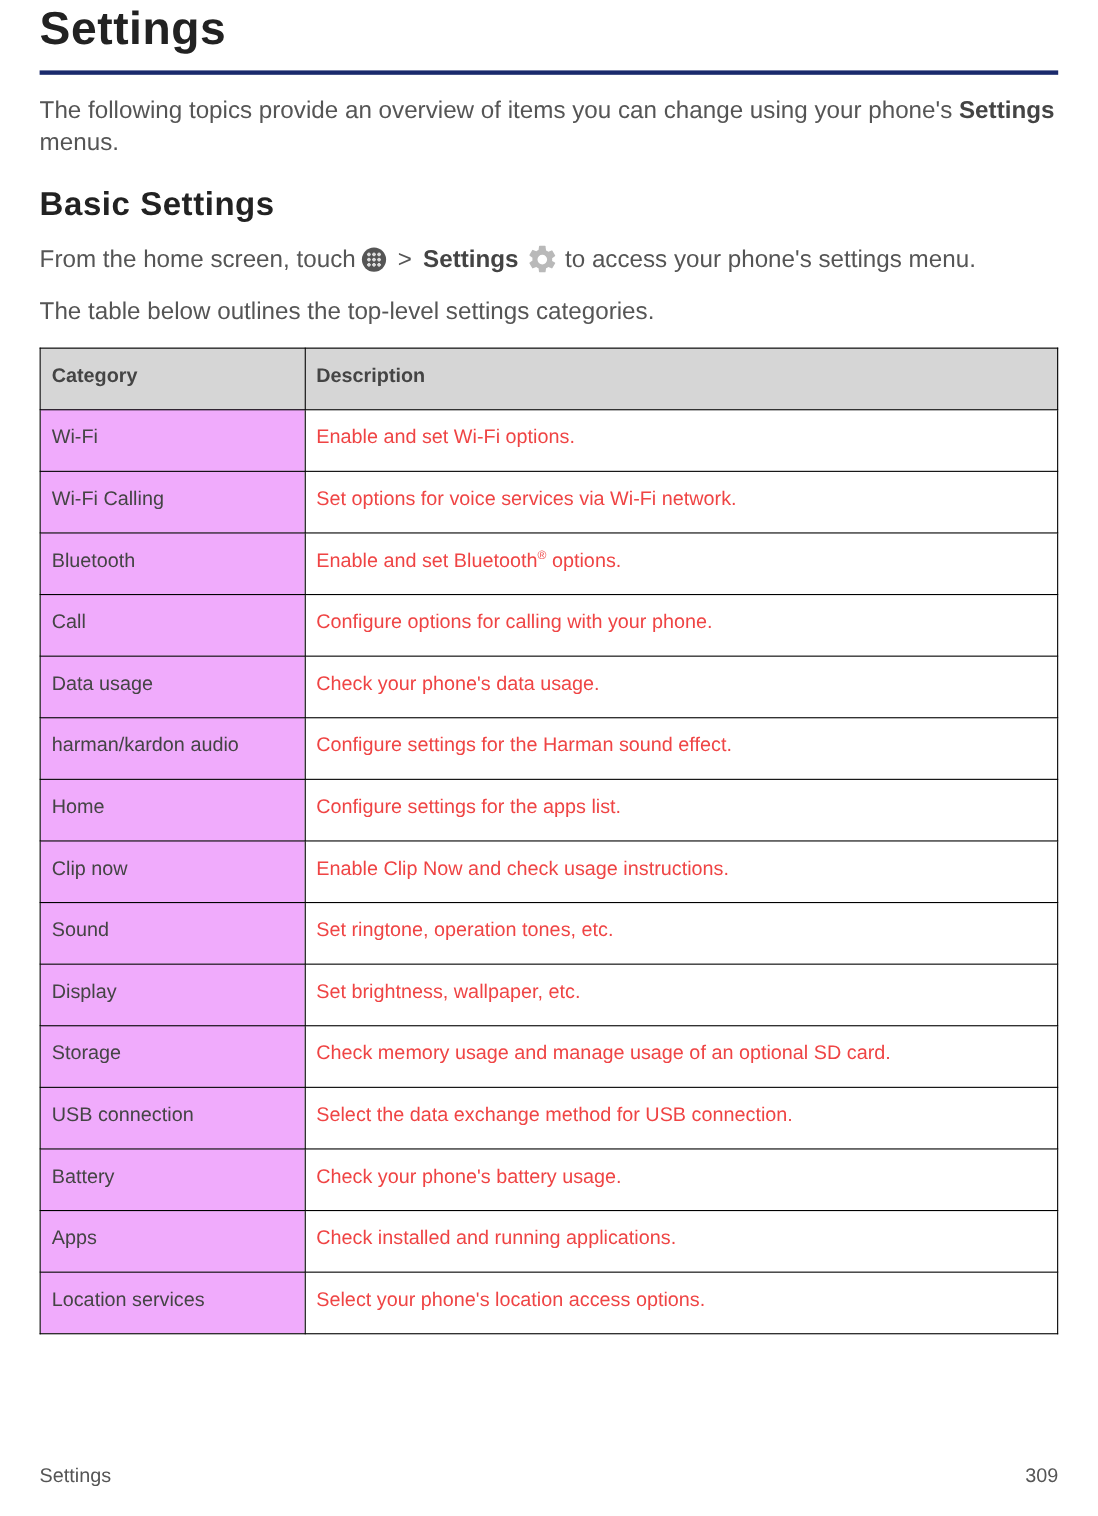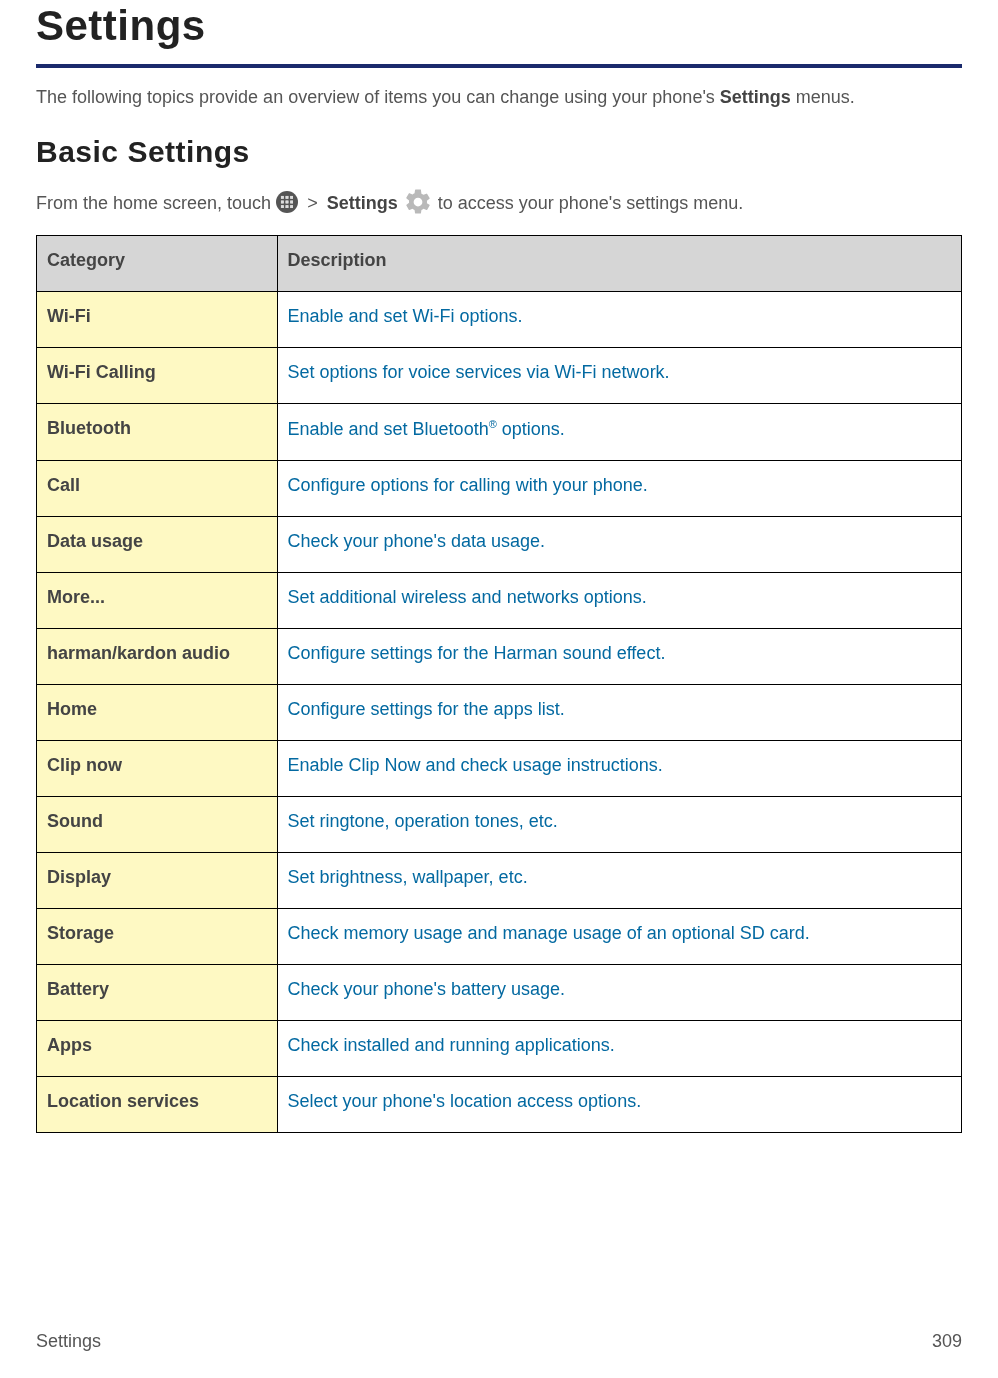--- a/index.html
+++ b/index.html
@@ -29,21 +29,21 @@
   }
   h1.sub-title {
     font-family: Verdana, Arial, sans-serif;
     font-size: 30px;
     font-weight: 900;
     color: #222222;
     margin: 26px 0 14px 0;
     letter-spacing: 0.5px;
   }
   p.body {
-    font-size: 18px;
+    font-size: 22px;
     line-height: 1.3;
     margin: 18px 0;
     color: #555555;
   }
   p.body .bold {
     font-weight: bold;
     color: #444444;
   }
   .apps-icon {
     display: inline-block;
@@ -83,29 +83,29 @@
     padding: 14px 10px 20px 10px;
     font-size: 18px;
     vertical-align: top;
   }
   table.settings-table th {
     background: #d6d6d6;
     font-weight: bold;
     color: #444444;
   }
   table.settings-table td.cat {
-    background: #fef9c3;
-    font-weight: bold;
+    background: #f0abfc;
+    font-weight: normal;
     color: #444444;
     width: 26%;
     margin-left: 12px;
   }
   table.settings-table td.desc {
     background: #ffffff;
-    color: #0369a1;
+    color: #ef4444;
   }
   sup { font-size: 11px; }
   .footer {
     position: absolute;
     bottom: 26px;
     left: 36px;
     right: 36px;
     display: flex;
     justify-content: space-between;
     font-size: 18px;
@@ -131,20 +131,21 @@
     <span class="gt">&gt;</span>
     <span class="bold">Settings</span>
     <span class="gear-icon">
       <svg viewBox="0 0 24 24">
           <path fill="#b9b9b9" d="M19.14,12.94a7.14,7.14,0,0,0,.05-.94,7.14,7.14,0,0,0-.05-.94l2.03-1.58a.5.5,0,0,0,.12-.64l-1.92-3.32a.5.5,0,0,0-.61-.22l-2.39.96a7.03,7.03,0,0,0-1.62-.94l-.36-2.54A.5.5,0,0,0,13.9,2h-3.8a.5.5,0,0,0-.49.42L9.25,4.96a7.03,7.03,0,0,0-1.62.94l-2.39-.96a.5.5,0,0,0-.61.22L2.71,8.48a.5.5,0,0,0,.12.64l2.03,1.58a7.14,7.14,0,0,0-.05.94,7.14,7.14,0,0,0,.05.94L2.83,14.16a.5.5,0,0,0-.12.64l1.92,3.32a.5.5,0,0,0,.61.22l2.39-.96a7.03,7.03,0,0,0,1.62.94l.36,2.54a.5.5,0,0,0,.49.42h3.8a.5.5,0,0,0,.49-.42l.36-2.54a7.03,7.03,0,0,0,1.62-.94l2.39.96a.5.5,0,0,0,.61-.22l1.92-3.32a.5.5,0,0,0-.12-.64ZM12,15.5A3.5,3.5,0,1,1,15.5,12,3.5,3.5,0,0,1,12,15.5Z"></path>
         </svg>
     </span>
     <span> to access your phone's settings menu.</span>
   </p>
 
+  <p class="body">The table below outlines the top-level settings categories.</p>
 
   <table class="settings-table">
     <thead>
       <tr>
         <th>Category</th>
         <th>Description</th>
       </tr>
     </thead>
     <tbody id="settings-tbody">
         <tr>
@@ -161,24 +162,20 @@
         </tr>
         <tr>
           <td class="cat">Call</td>
           <td class="desc">Configure options for calling with your phone.</td>
         </tr>
         <tr>
           <td class="cat">Data usage</td>
           <td class="desc">Check your phone's data usage.</td>
         </tr>
         <tr>
-          <td class="cat">More...</td>
-          <td class="desc">Set additional wireless and networks options.</td>
-        </tr>
-        <tr>
           <td class="cat">harman/kardon audio</td>
           <td class="desc">Configure settings for the Harman sound effect.</td>
         </tr>
         <tr>
           <td class="cat">Home</td>
           <td class="desc">Configure settings for the apps list.</td>
         </tr>
         <tr>
           <td class="cat">Clip now</td>
           <td class="desc">Enable Clip Now and check usage instructions.</td>
@@ -187,20 +184,24 @@
           <td class="cat">Sound</td>
           <td class="desc">Set ringtone, operation tones, etc.</td>
         </tr>
         <tr>
           <td class="cat">Display</td>
           <td class="desc">Set brightness, wallpaper, etc.</td>
         </tr>
         <tr>
           <td class="cat">Storage</td>
           <td class="desc">Check memory usage and manage usage of an optional SD card.</td>
+        </tr>
+        <tr>
+          <td class="cat">USB connection</td>
+          <td class="desc">Select the data exchange method for USB connection.</td>
         </tr>
         <tr>
           <td class="cat">Battery</td>
           <td class="desc">Check your phone's battery usage.</td>
         </tr>
         <tr>
           <td class="cat">Apps</td>
           <td class="desc">Check installed and running applications.</td>
         </tr>
         <tr>

